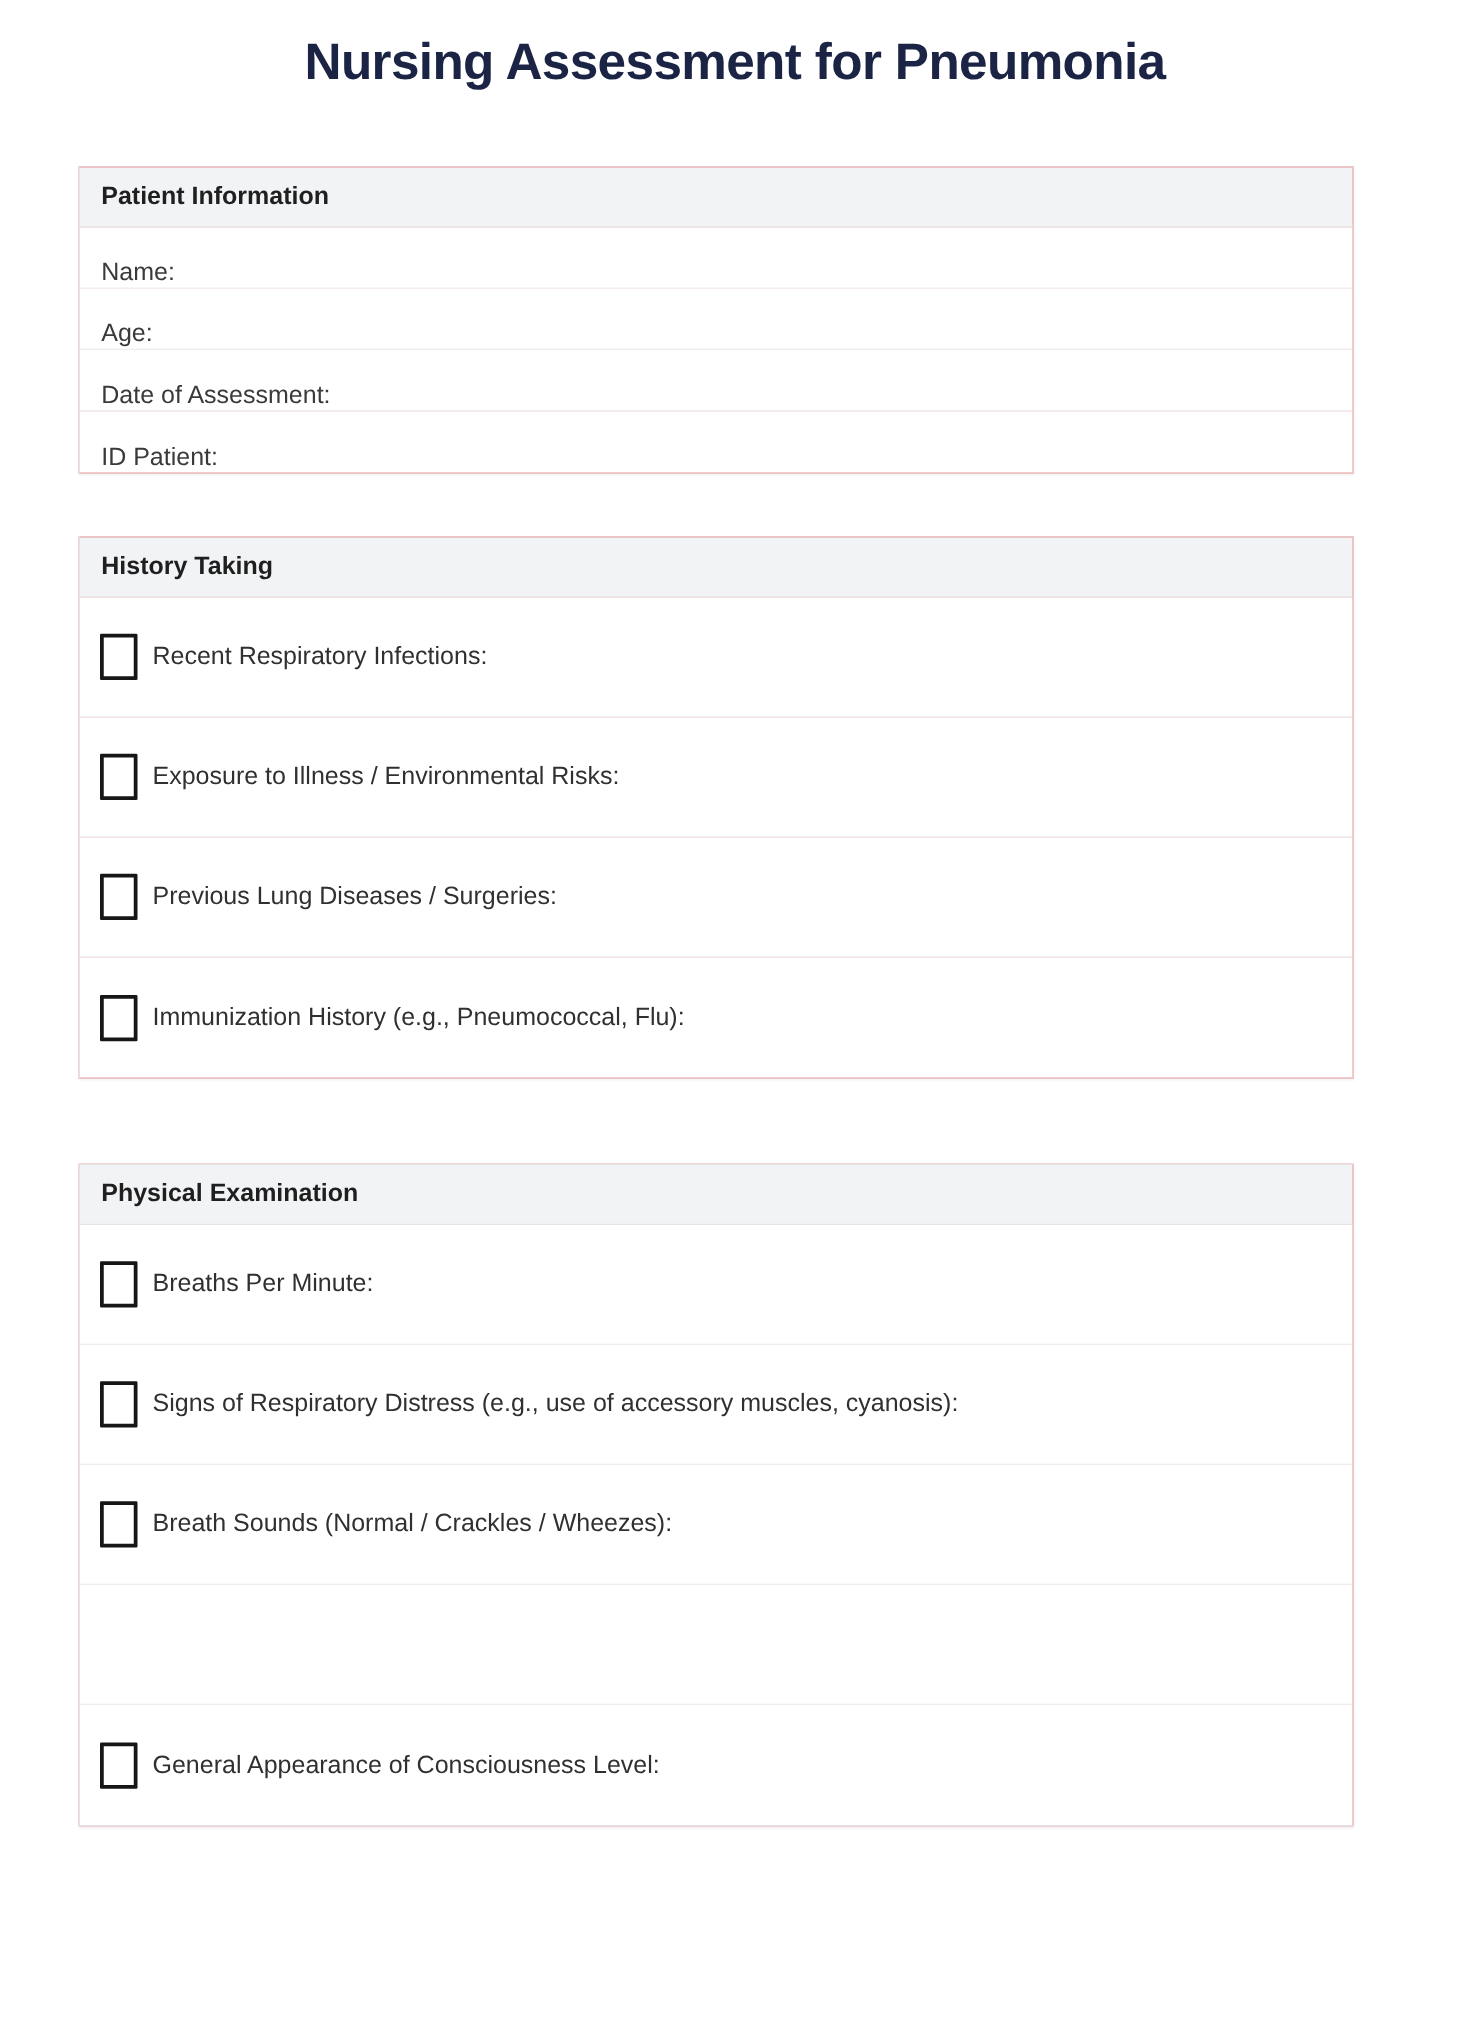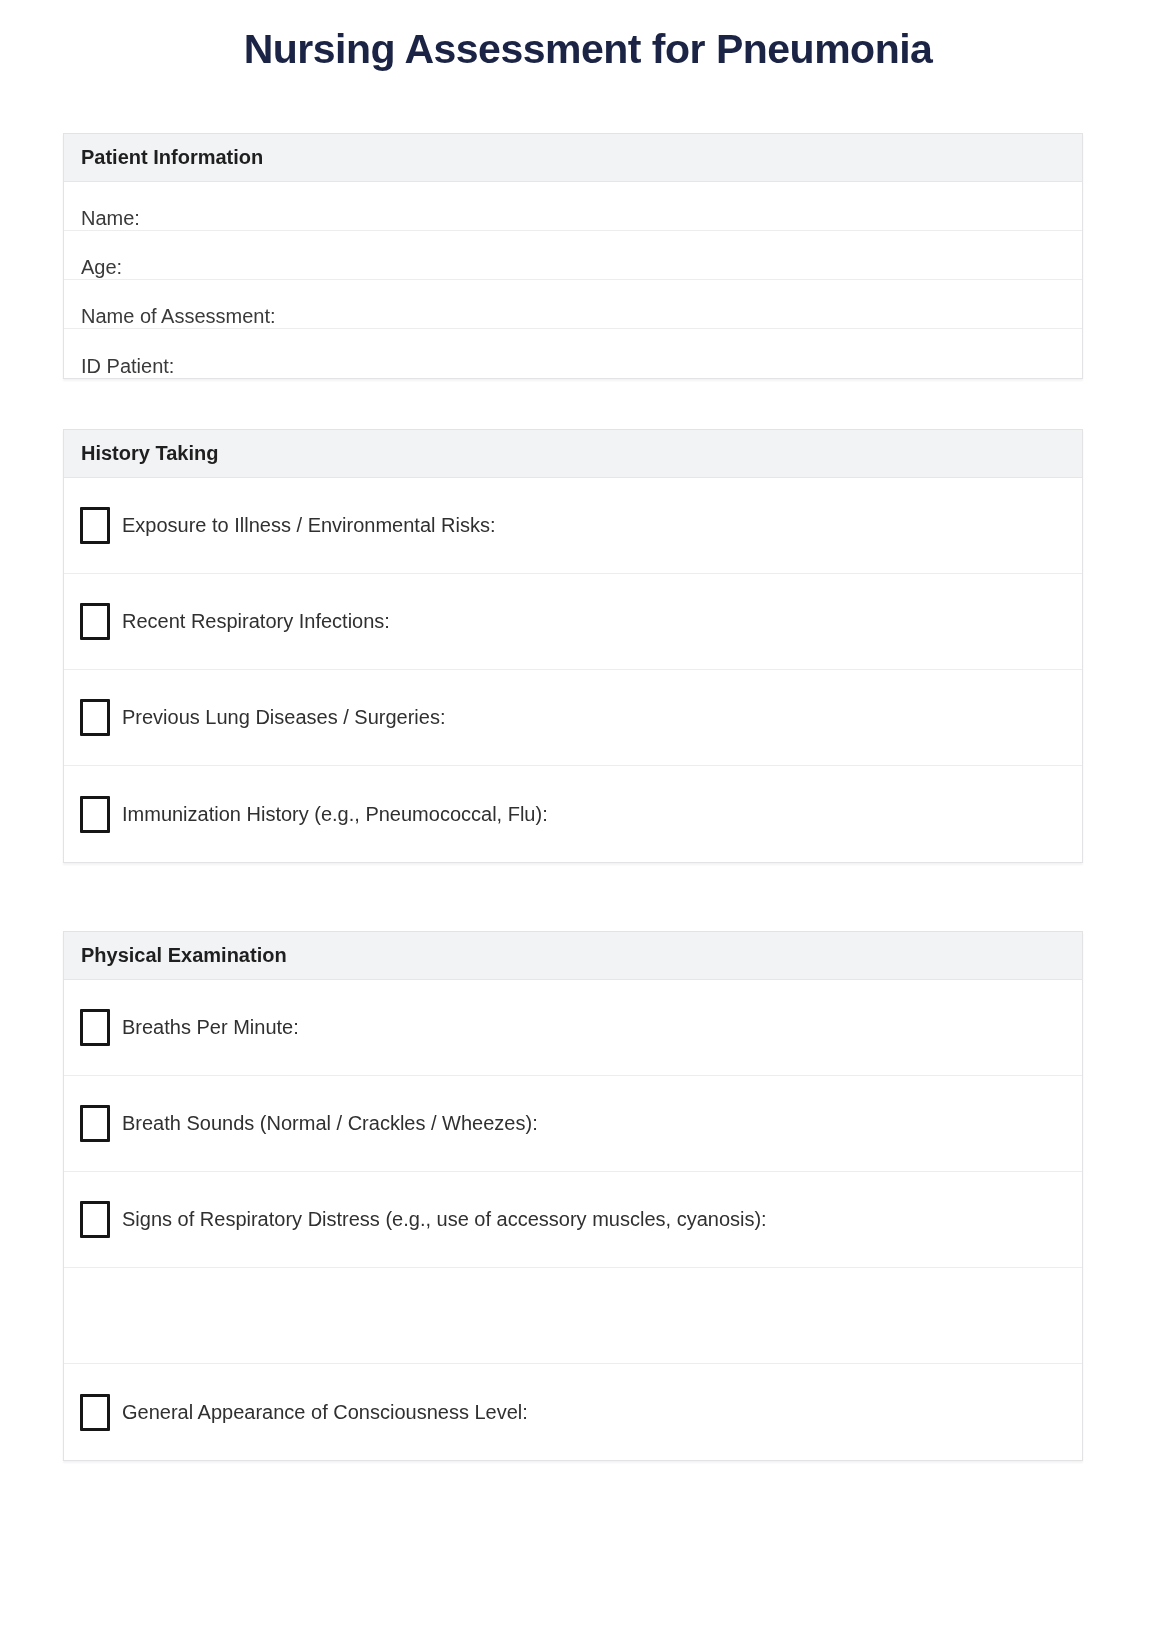--- a/index.html
+++ b/index.html
@@ -98,38 +98,38 @@
     <div class="section-header">
       <span>Patient Information</span>
     </div>
     <div class="field-row">
       <span class="field-label">Name:</span>
     </div>
     <div class="field-row">
       <span class="field-label">Age:</span>
     </div>
     <div class="field-row">
-      <span class="field-label">Name of Assessment:</span>
+      <span class="field-label">Date of Assessment:</span>
     </div>
     <div class="field-row">
       <span class="field-label">ID Patient:</span>
     </div>
   </section>
 
   <section class="form-table t-history">
     <div class="section-header">
       <span>History Taking</span>
     </div>
     <div class="check-row">
       <span class="checkbox"></span>
-      <span class="check-label">Exposure to Illness / Environmental Risks:</span>
+      <span class="check-label">Recent Respiratory Infections:</span>
     </div>
     <div class="check-row">
       <span class="checkbox"></span>
-      <span class="check-label">Recent Respiratory Infections:</span>
+      <span class="check-label">Exposure to Illness / Environmental Risks:</span>
     </div>
     <div class="check-row">
       <span class="checkbox"></span>
       <span class="check-label">Previous Lung Diseases / Surgeries:</span>
     </div>
     <div class="check-row">
       <span class="checkbox"></span>
       <span class="check-label">Immunization History (e.g., Pneumococcal, Flu):</span>
     </div>
   </section>
@@ -137,25 +137,25 @@
   <section class="form-table t-physical">
     <div class="section-header">
       <span>Physical Examination</span>
     </div>
     <div class="check-row">
       <span class="checkbox"></span>
       <span class="check-label">Breaths Per Minute:</span>
     </div>
     <div class="check-row">
       <span class="checkbox"></span>
-      <span class="check-label">Breath Sounds (Normal / Crackles / Wheezes):</span>
+      <span class="check-label">Signs of Respiratory Distress (e.g., use of accessory muscles, cyanosis):</span>
     </div>
     <div class="check-row">
       <span class="checkbox"></span>
-      <span class="check-label">Signs of Respiratory Distress (e.g., use of accessory muscles, cyanosis):</span>
+      <span class="check-label">Breath Sounds (Normal / Crackles / Wheezes):</span>
     </div>
     <div class="empty-row"></div>
     <div class="check-row">
       <span class="checkbox"></span>
       <span class="check-label">General Appearance of Consciousness Level:</span>
     </div>
   </section>
 
 </div>
 

